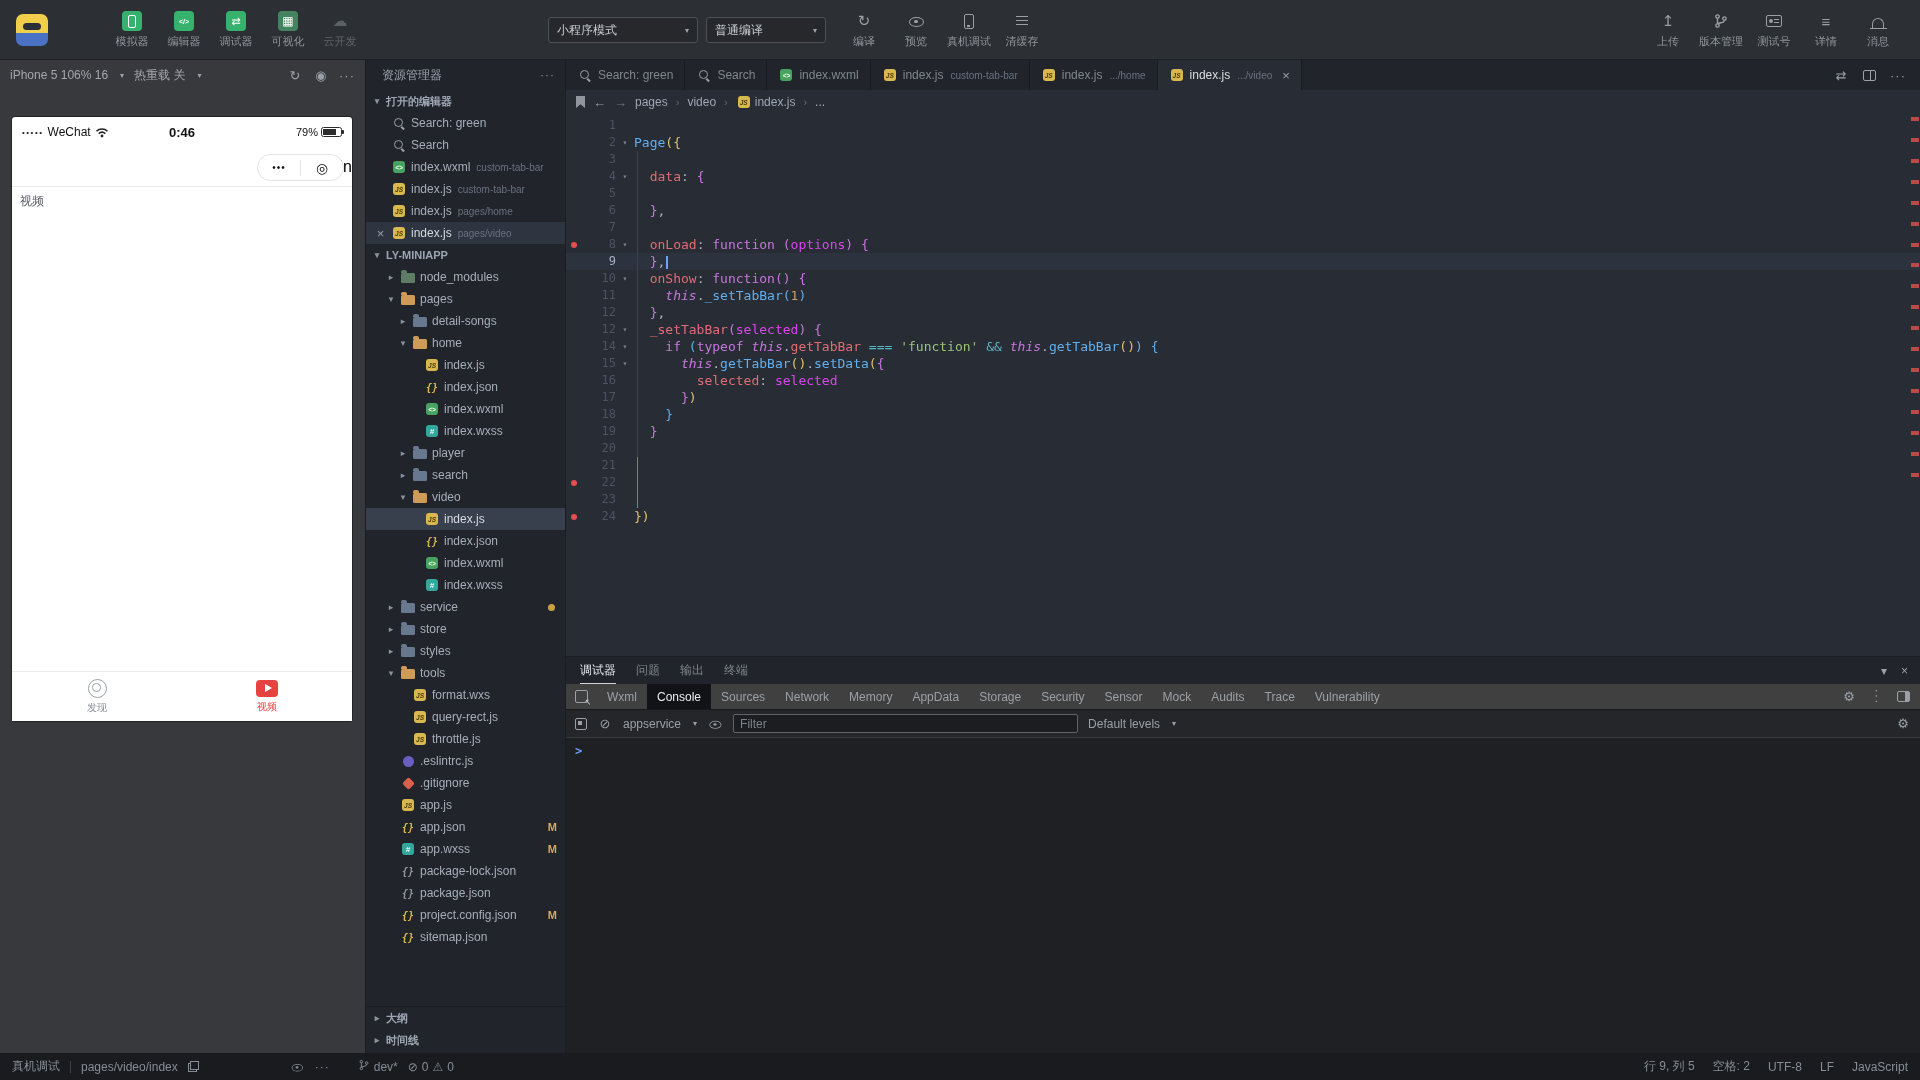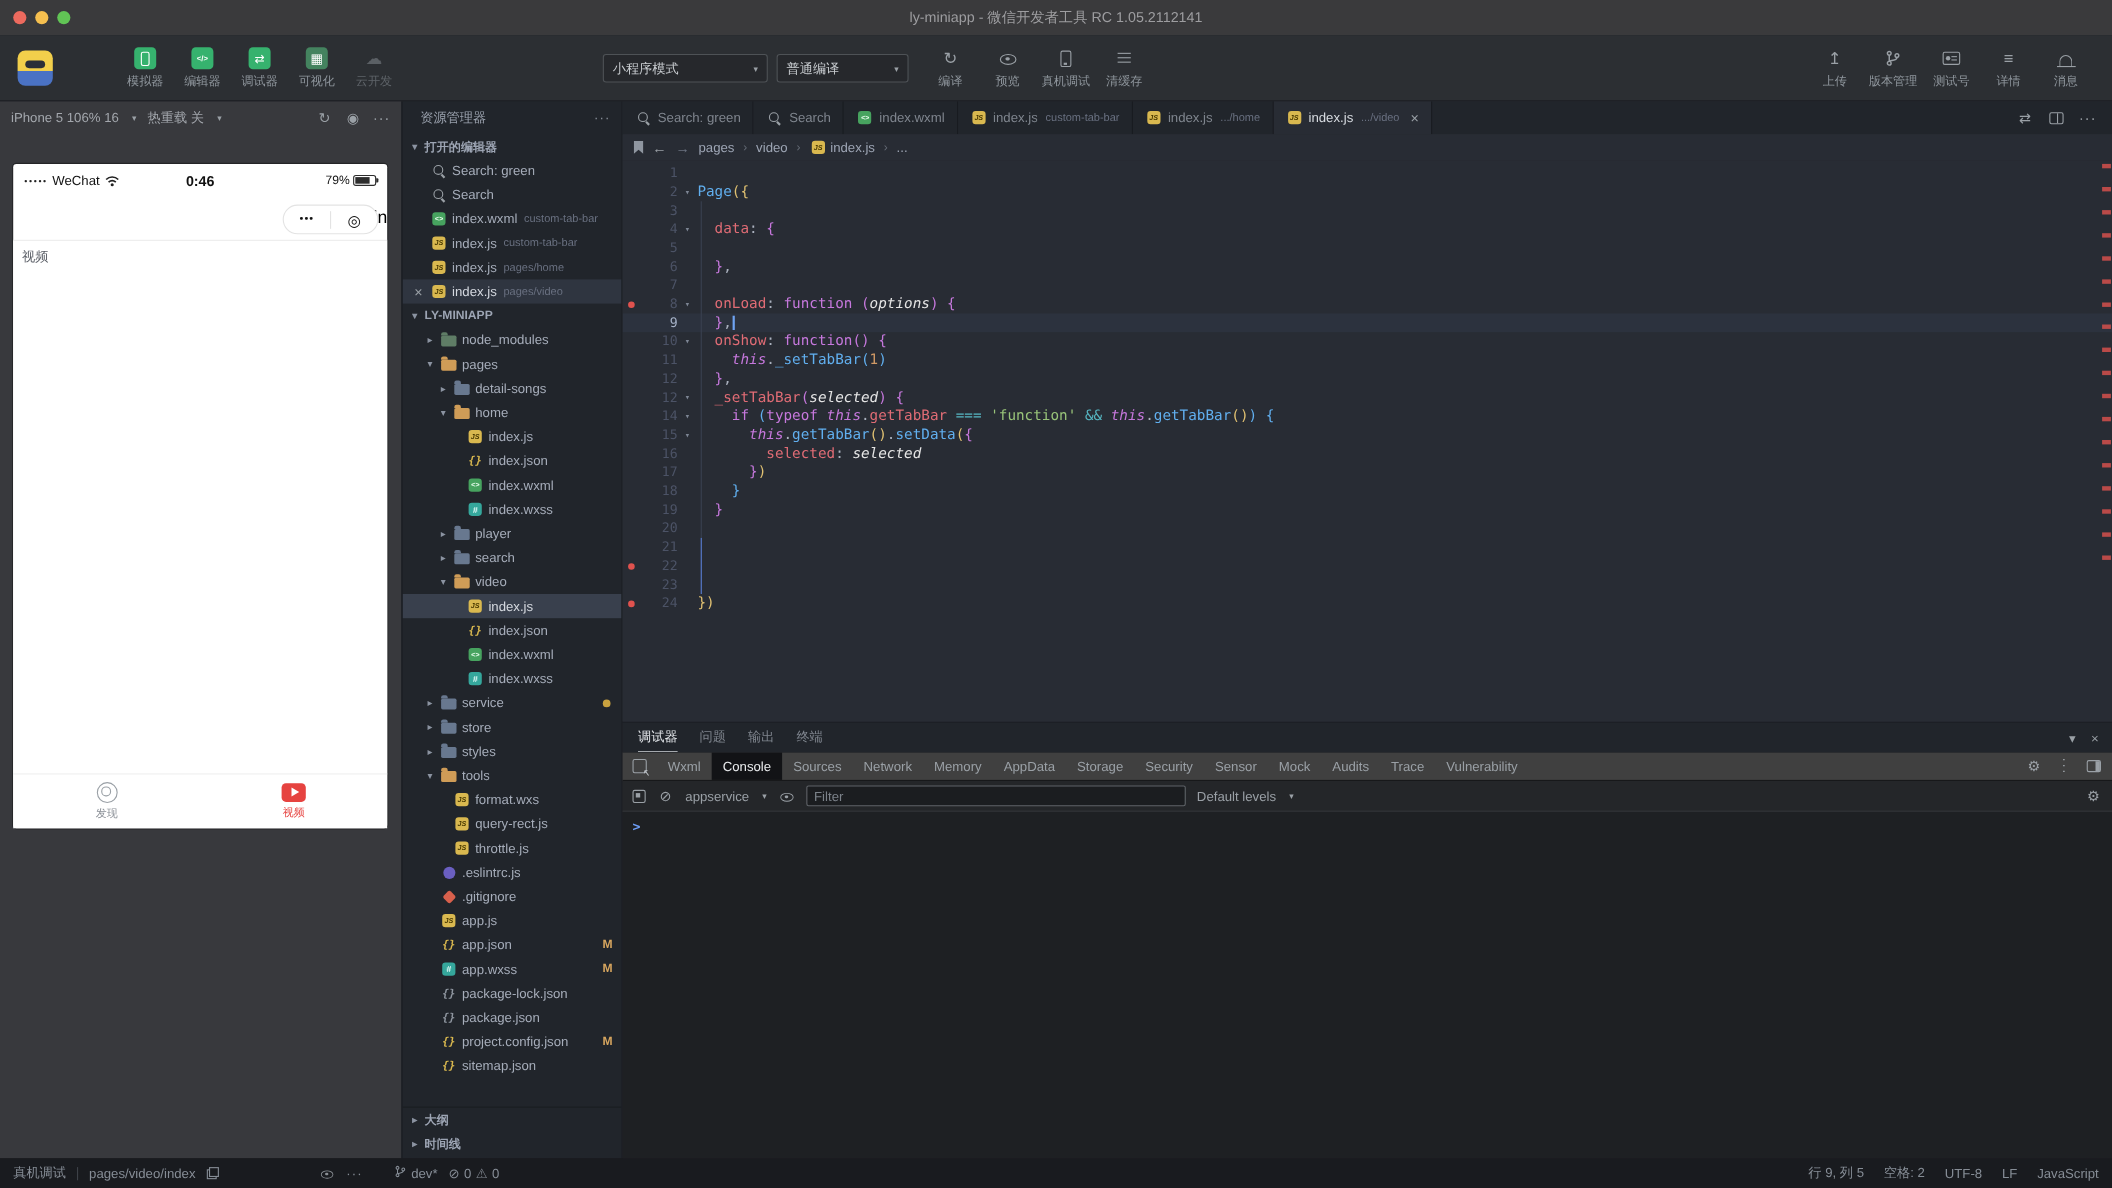--- a/index.html
+++ b/index.html
@@ -135,21 +135,21 @@
 .cline { height:17px; line-height:17px; display:flex; align-items:center; }
 .cline.current { background:#2c323e; }
 .gdot { width:16px; display:flex; justify-content:center; flex:none; }
 .gdot i { width:6px; height:6px; border-radius:50%; background:#e0524e; display:none; }
 .cline.hasdot .gdot i { display:block; }
 .lnum { width:34px; text-align:right; color:#4c5366; font-size:12px; flex:none; }
 .cline.current .lnum { color:#a6b2c8; }
 .fold { width:18px; text-align:center; color:#7d8594; font-size:8px; flex:none; }
 .ctext { white-space:pre; color:#abb2bf; }
 .tk-t{color:#abb2bf}.tk-fn{color:#61afef}.tk-prop{color:#e06c75}.tk-kw{color:#c678dd}
-.tk-thi{color:#c678dd;font-style:italic}.tk-prm{color:#e5e5e5;font-style:italic}
+.tk-thi{color:#c678dd;font-style:italic}.tk-prm{color:#d946ef;}
 .tk-num{color:#d19a66}.tk-str{color:#98c379}.tk-op{color:#56b6c2}
 .tk-b1{color:#e0c172}.tk-b2{color:#c678dd}.tk-b3{color:#61afef}
 .cursorbar { display:inline-block; width:2px; height:13px; background:#6fa3f2; vertical-align:middle; margin-left:1px; }
 .iguide { position:absolute; left:71px; width:1px; }
 #guide-soft { top:37px; height:306px; background:#3a4150; }
 #guide-active { top:343px; height:51px; background:#5a7fd6; }
 #ruler { position:absolute; right:0; top:0; bottom:0; width:10px; }
 .rmark { position:absolute; right:1px; width:8px; height:4px; background:#d4504c; opacity:.85; }
 
 
@@ -188,28 +188,20 @@
 .sb-group { display:flex; align-items:center; gap:4px; white-space:nowrap; }
 .sb-right { margin-left:auto; display:flex; align-items:center; gap:18px; white-space:nowrap; }
 .more { letter-spacing:1px; }
 .kebab { display:inline-block; transform:rotate(90deg); letter-spacing:1px; }
 </style>
 </head>
 <body>
 
 <div class="app">
 
-  <div class="titlebar">
-    <div class="lights">
-      <span class="light r"></span>
-      <span class="light y"></span>
-      <span class="light g"></span>
-    </div>
-    <div class="win-title">ly-miniapp - 微信开发者工具 RC 1.05.2112141</div>
-  </div>
 
   <div class="toolbar">
     <div class="tb-abs" style="left:16px">
       <div class="avatar"></div>
     </div>
     <div class="tb-abs inline-group" id="tb-left" style="left:106px">
         <div class="tbtn">
           <span class="appic green">
             <i class="simglyph"></i>
           </span>

